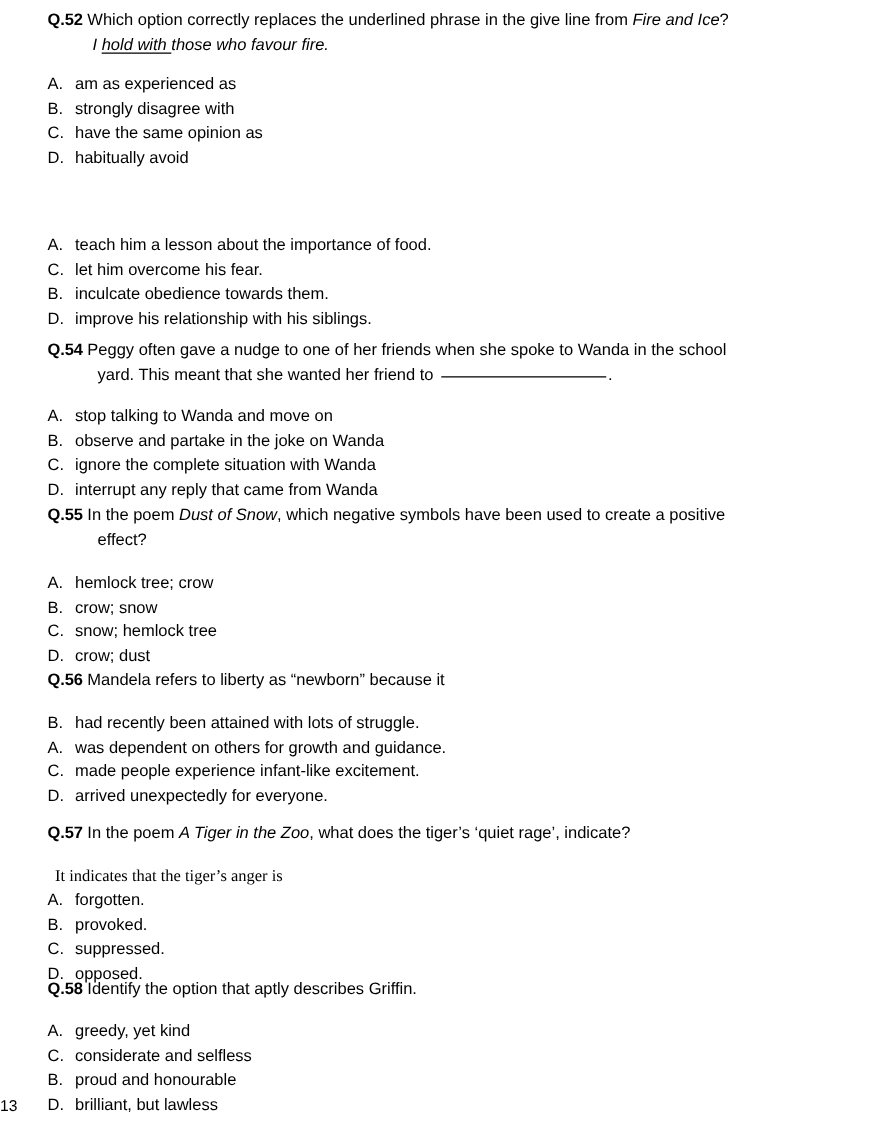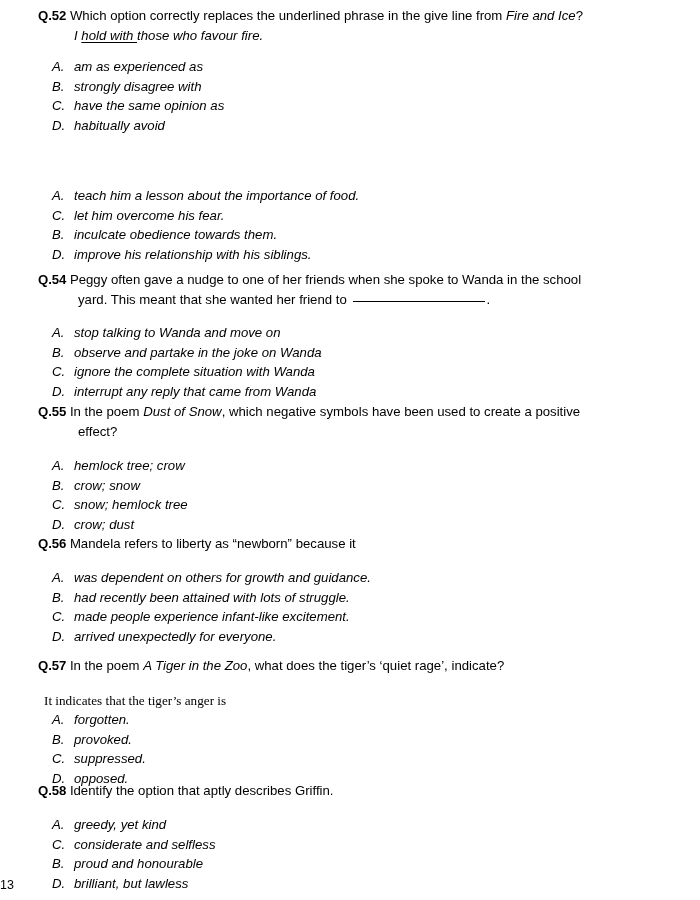--- a/index.html
+++ b/index.html
@@ -48,23 +48,22 @@
     padding-right: 20px;
   }
   .subline {
     font-size: 13.2px;
     line-height: 19.5px;
     padding-left: 44px;
     font-family: Liberation Serif, serif;
   }
   .opts {
     position: absolute;
-    left: 14px;
+    left: 0;
     width: 572px;
-    font-style: italic;
   }
   .opt {
     font-size: 13.2px;
     line-height: 19.6px;
     padding-left: 38px;
     white-space: nowrap;
   }
   .opt .letter {
     display: inline-block;
     width: 22px;
@@ -149,22 +148,22 @@
     <div class="opt"><span class="letter">D.</span><span>crow; dust</span></div>
   </div>
 
   <div class="qblock" style="top:534px;">
     <div class="qhead">
       <span class="qnum">Q.56</span>
       <span class="qtext">Mandela refers to liberty as “newborn” because it</span>
     </div>
   </div>
   <div class="opts" style="top:568px;">
+    <div class="opt"><span class="letter">B.</span><span>had recently been attained with lots of struggle.</span></div>
     <div class="opt"><span class="letter">A.</span><span>was dependent on others for growth and guidance.</span></div>
-    <div class="opt"><span class="letter">B.</span><span>had recently been attained with lots of struggle.</span></div>
     <div class="opt"><span class="letter">C.</span><span>made people experience infant-like excitement.</span></div>
     <div class="opt"><span class="letter">D.</span><span>arrived unexpectedly for everyone.</span></div>
   </div>
 
   <div class="qblock" style="top:656px;">
     <div class="qhead">
       <span class="qnum">Q.57</span>
       <span class="qtext">In the poem </span><em class="ital">A Tiger in the Zoo</em><span>, what does the tiger’s ‘quiet rage’, indicate?</span>
     </div>
   </div>

